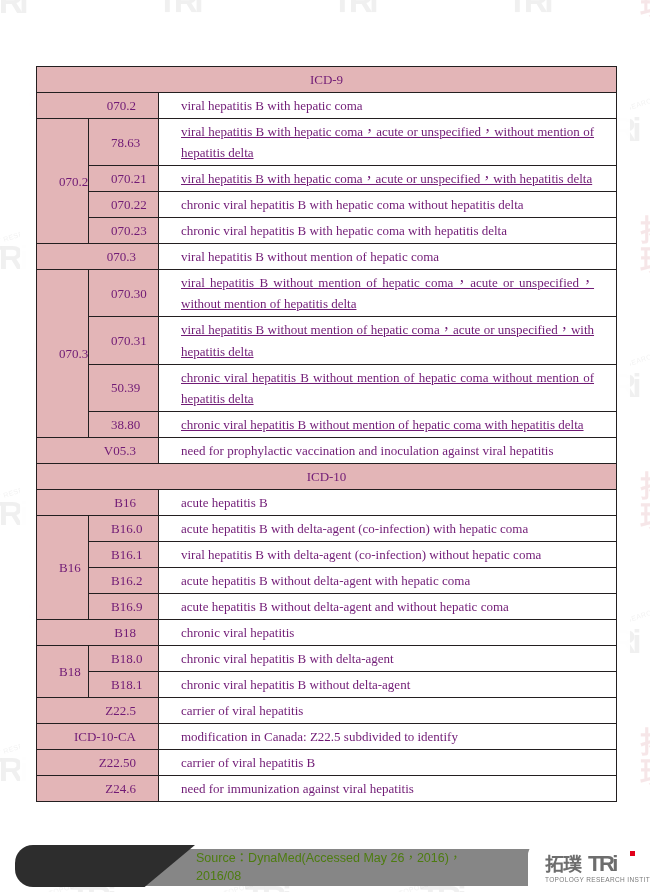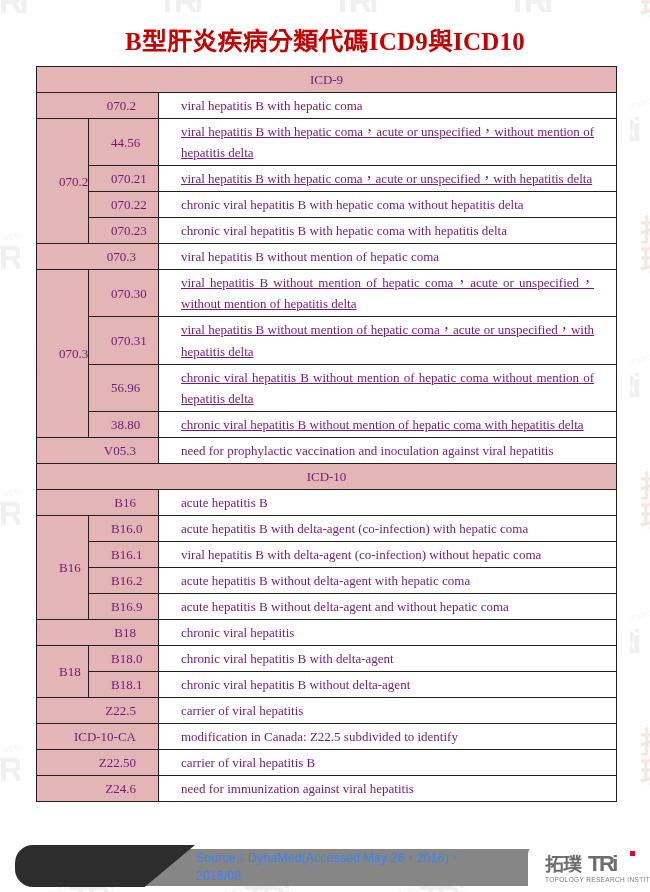--- a/index.html
+++ b/index.html
@@ -161,21 +161,21 @@
     white-space: nowrap;
   }
   #source-text {
     position: absolute;
     left: 196px;
     top: 7px;
     width: 300px;
     font-family: "Liberation Sans", sans-serif;
     font-size: 12.5px;
     line-height: 1.4;
-    color: #3b82f6;
+    color: #4d7c0f;
   }
   #logo-plate {
     position: absolute;
     left: 528px;
     top: 0px;
     width: 122px;
     height: 49px;
     background: #ffffff;
     border-top-left-radius: 12px;
   }
@@ -316,39 +316,38 @@
     <div class="wm-tile wm-sub" style="left: 396px; top: 870px; transform: rotate(-18deg);">TOPOLOGY RESEARCH INSTITUTE</div>
     <div class="wm-tile wm-cn" style="left: 553px; top: 856px;">拓璞</div>
     <div class="wm-tile wm-tri" style="left: 595px; top: 880px;">TRi</div>
     <div class="wm-tile wm-sub" style="left: 571px; top: 870px; transform: rotate(-18deg);">TOPOLOGY RESEARCH INSTITUTE</div>
   </div>
 
 <div id="page-card"></div>
 
 <div id="content">
 
-  <div id="slide-title">B型肝炎疾病分類代碼ICD9與ICD10</div>
 
   <table id="icd-table">
     <colgroup>
       <col style="width:52px">
       <col style="width:70px">
       <col style="width:458px">
     </colgroup>
     <tbody id="icd-tbody">
         <tr class="r-tall">
           <td class="c-section" colspan="3">ICD-9</td>
         </tr>
         <tr class="r-tall">
           <td class="c-code" colspan="2">070.2</td>
           <td class="c-desc">viral hepatitis B with hepatic coma</td>
         </tr>
         <tr>
           <td class="c-code" rowspan="4">070.2</td>
-          <td class="c-code">44.56</td>
+          <td class="c-code">78.63</td>
           <td class="c-desc just">viral hepatitis B with hepatic coma，acute or unspecified，without mention of hepatitis delta</td>
         </tr>
         <tr>
           <td class="c-code">070.21</td>
           <td class="c-desc just">viral hepatitis B with hepatic coma，acute or unspecified，with hepatitis delta</td>
         </tr>
         <tr>
           <td class="c-code">070.22</td>
           <td class="c-desc">chronic viral hepatitis B with hepatic coma without hepatitis delta</td>
         </tr>
@@ -363,21 +362,21 @@
         <tr>
           <td class="c-code" rowspan="4">070.3</td>
           <td class="c-code">070.30</td>
           <td class="c-desc just">viral hepatitis B without mention of hepatic coma，acute or unspecified，without mention of hepatitis delta</td>
         </tr>
         <tr>
           <td class="c-code">070.31</td>
           <td class="c-desc just">viral hepatitis B without mention of hepatic coma，acute or unspecified，with hepatitis delta</td>
         </tr>
         <tr>
-          <td class="c-code">56.96</td>
+          <td class="c-code">50.39</td>
           <td class="c-desc just">chronic viral hepatitis B without mention of hepatic coma without mention of hepatitis delta</td>
         </tr>
         <tr>
           <td class="c-code">38.80</td>
           <td class="c-desc just">chronic viral hepatitis B without mention of hepatic coma with hepatitis delta</td>
         </tr>
         <tr class="r-tall">
           <td class="c-code" colspan="2">V05.3</td>
           <td class="c-desc">need for prophylactic vaccination and inoculation against viral hepatitis</td>
         </tr>

